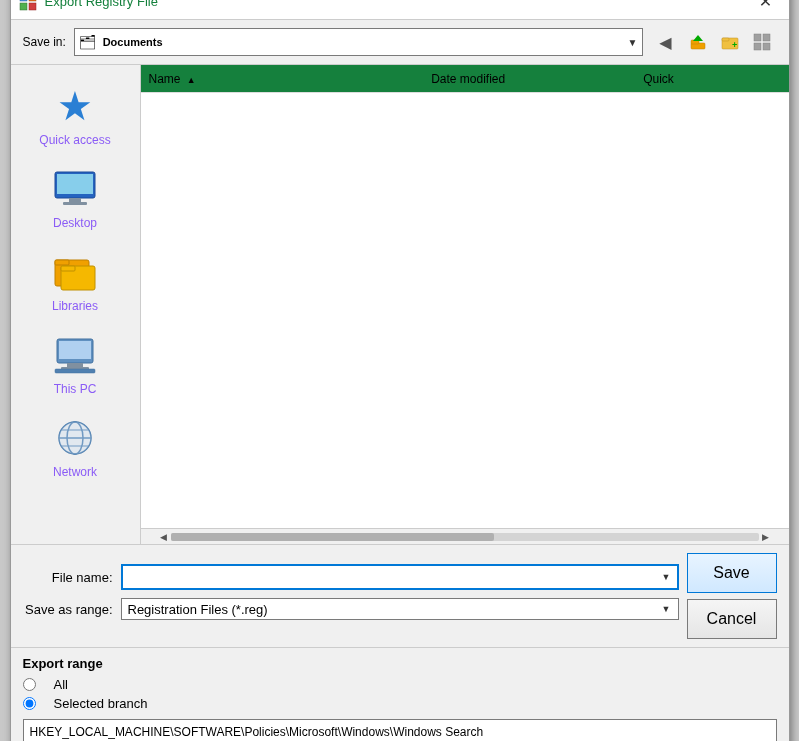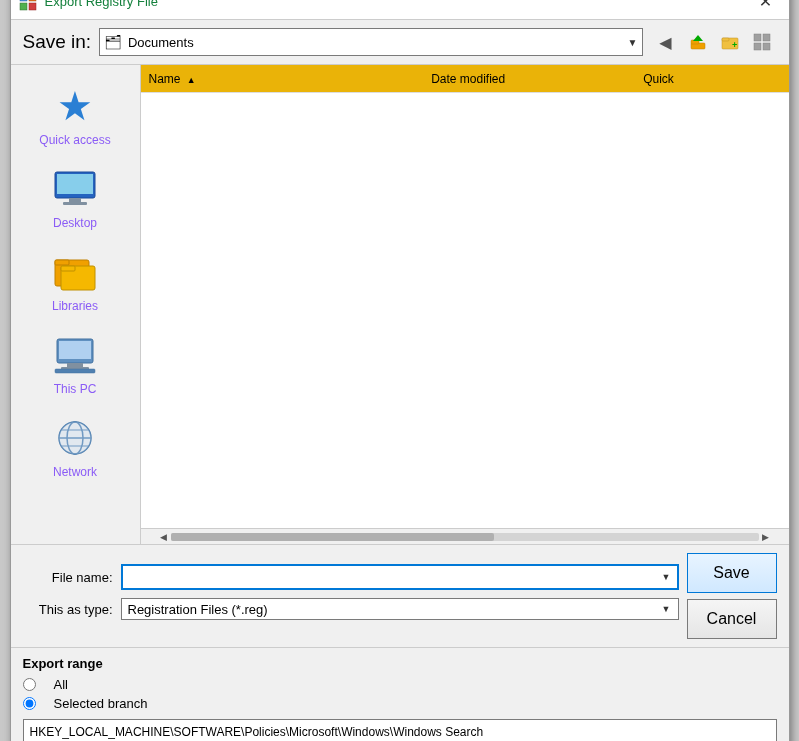--- a/index.html
+++ b/index.html
@@ -62,21 +62,21 @@
 
     .toolbar-row {
       display: flex;
       align-items: center;
       padding: 8px 12px;
       background: #f0f0f0;
       gap: 8px;
     }
 
     .save-in-label {
-      font-size: 19px;
+      font-size: 12px;
       white-space: nowrap;
     }
 
     .save-in-combo {
       display: flex;
       align-items: center;
       background: #fff;
       border: 1px solid #7a7a7a;
       height: 28px;
       flex: 1;
@@ -84,21 +84,22 @@
       cursor: pointer;
     }
 
     .save-in-combo .folder-icon {
       margin-right: 6px;
       font-size: 14px;
     }
 
     .save-in-combo .combo-text {
       flex: 1;
-      font-size: 13px;
+      font-size: 11px;
+      font-weight: bold;
     }
 
     .save-in-combo .combo-arrow {
       font-size: 10px;
       color: #333;
       margin-left: 4px;
     }
 
     .nav-buttons {
       display: flex;
@@ -169,21 +170,21 @@
       flex-direction: column;
       background: #fff;
     }
 
     .file-list-header {
       display: flex;
       border-bottom: 1px solid #ddd;
       height: 28px;
       align-items: center;
       padding: 0 4px;
-      background: #eab308;
+      background: #15803d;
       justify-content: flex-end;
     }
 
     .col-name { flex: 2; font-size: 12px; padding-left: 4px; cursor: pointer; }
     .col-date { flex: 1.5; font-size: 12px; cursor: pointer; }
     .col-type { flex: 1; font-size: 12px; cursor: pointer; }
 
     .col-sort-arrow {
       font-size: 9px;
       margin-left: 3px;
@@ -500,21 +501,21 @@
   <div class="bottom-form">
     <div class="form-rows-and-btns">
       <div class="form-rows">
         <div class="form-row">
           <span class="form-label">File name:</span>
           <div class="input-with-arrow">
             <input type="text" value="" style="">
           </div>
         </div>
         <div class="form-row">
-          <span class="form-label">This as type:</span>
+          <span class="form-label">Save as range:</span>
           <div class="form-select-wrap">
             <select>
               <option>Registration Files (*.reg)</option>
               <option>All Files (*.*)</option>
             </select>
           </div>
         </div>
       </div>
       <div class="action-btns">
         <button class="action-btn primary">Save</button>

